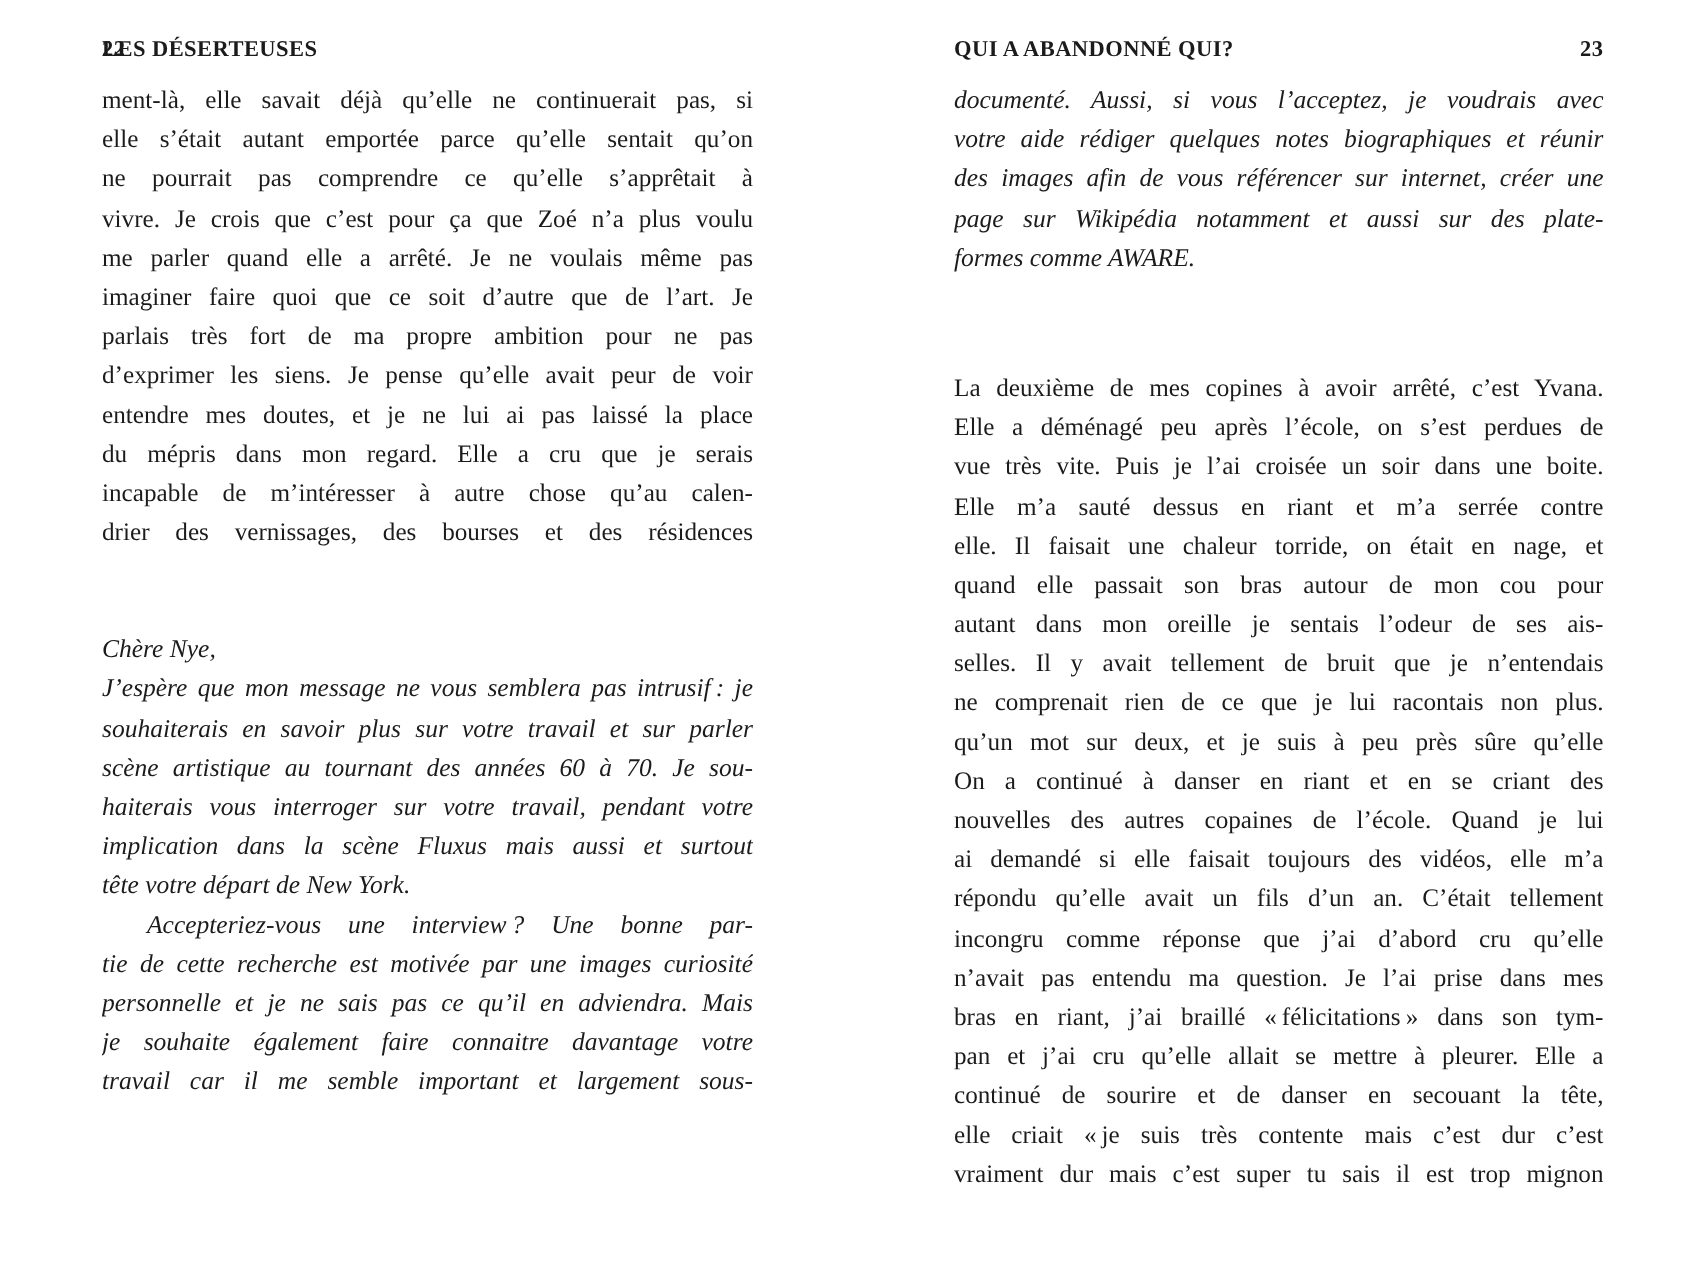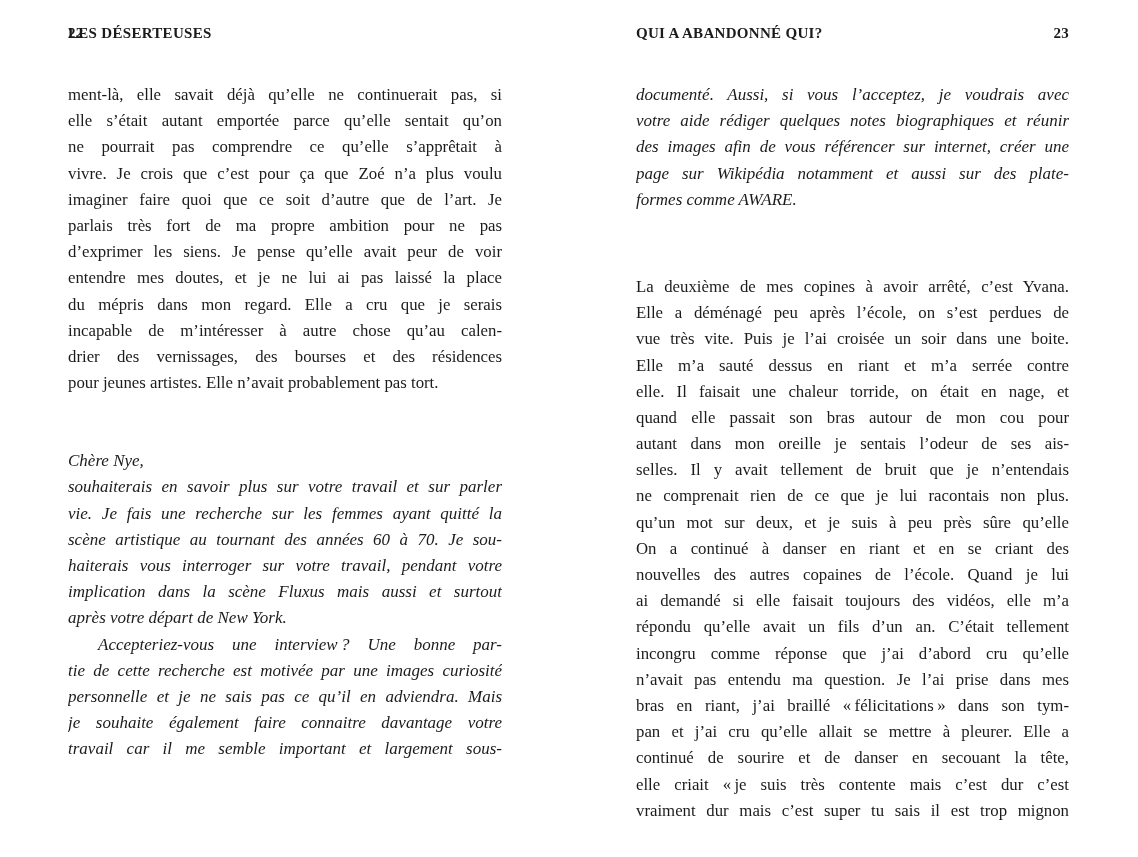--- a/index.html
+++ b/index.html
@@ -48,21 +48,21 @@
     display: block;
   }
   .folio {
     position: absolute;
     top: 0;
   }
   .folio-left  { left: 0; }
   .folio-right { right: 0; }
 
   .page-body {
-    margin-top: 40px;
+    margin-top: 12px;
     font-size: 16.8px;
     line-height: 26.2px;
   }
 
   .para { margin: 0; }
   .letter {
     font-style: italic;
     font-size: 17px;
   }
   .page-left  .letter    { margin-top: 52px; }
@@ -91,37 +91,37 @@
       <header class="pagehead">
         <span class="folio folio-left">22</span>
         <span class="running-head">LES DÉSERTEUSES</span>
       </header>
       <div class="page-body">
         <div class="para narrative">
             <div class="line">ment-là, elle savait déjà qu’elle ne continuerait pas, si</div>
             <div class="line">elle s’était autant emportée parce qu’elle sentait qu’on</div>
             <div class="line">ne pourrait pas comprendre ce qu’elle s’apprêtait à</div>
             <div class="line">vivre. Je crois que c’est pour ça que Zoé n’a plus voulu</div>
+            <div class="line">me parler quand elle a arrêté. Je ne voulais même pas</div>
             <div class="line">imaginer faire quoi que ce soit d’autre que de l’art. Je</div>
             <div class="line">parlais très fort de ma propre ambition pour ne pas</div>
             <div class="line">d’exprimer les siens. Je pense qu’elle avait peur de voir</div>
             <div class="line">entendre mes doutes, et je ne lui ai pas laissé la place</div>
             <div class="line">du mépris dans mon regard. Elle a cru que je serais</div>
             <div class="line">incapable de m’intéresser à autre chose qu’au calen-</div>
             <div class="line">drier des vernissages, des bourses et des résidences</div>
-            <div class="line line-last">pour jeunes artistes. Elle n’avait probablement pas tort.</div>
           </div>
         <div class="para letter">
             <div class="line line-last">Chère Nye,</div>
+            <div class="line">J’espère que mon message ne vous semblera pas intrusif : je</div>
             <div class="line">souhaiterais en savoir plus sur votre travail et sur parler</div>
-            <div class="line">vie. Je fais une recherche sur les femmes ayant quitté la</div>
             <div class="line">scène artistique au tournant des années 60 à 70. Je sou-</div>
             <div class="line">haiterais vous interroger sur votre travail, pendant votre</div>
             <div class="line">implication dans la scène Fluxus mais aussi et surtout</div>
-            <div class="line line-last">après votre départ de New York.</div>
+            <div class="line line-last">tête votre départ de New York.</div>
             <div class="line line-indent">Accepteriez-vous une interview ? Une bonne par-</div>
             <div class="line">tie de cette recherche est motivée par une images curiosité</div>
             <div class="line">personnelle et je ne sais pas ce qu’il en adviendra. Mais</div>
             <div class="line">je souhaite également faire connaitre davantage votre</div>
             <div class="line">travail car il me semble important et largement sous-</div>
           </div>
       </div>
     </div>
   </section>
 

